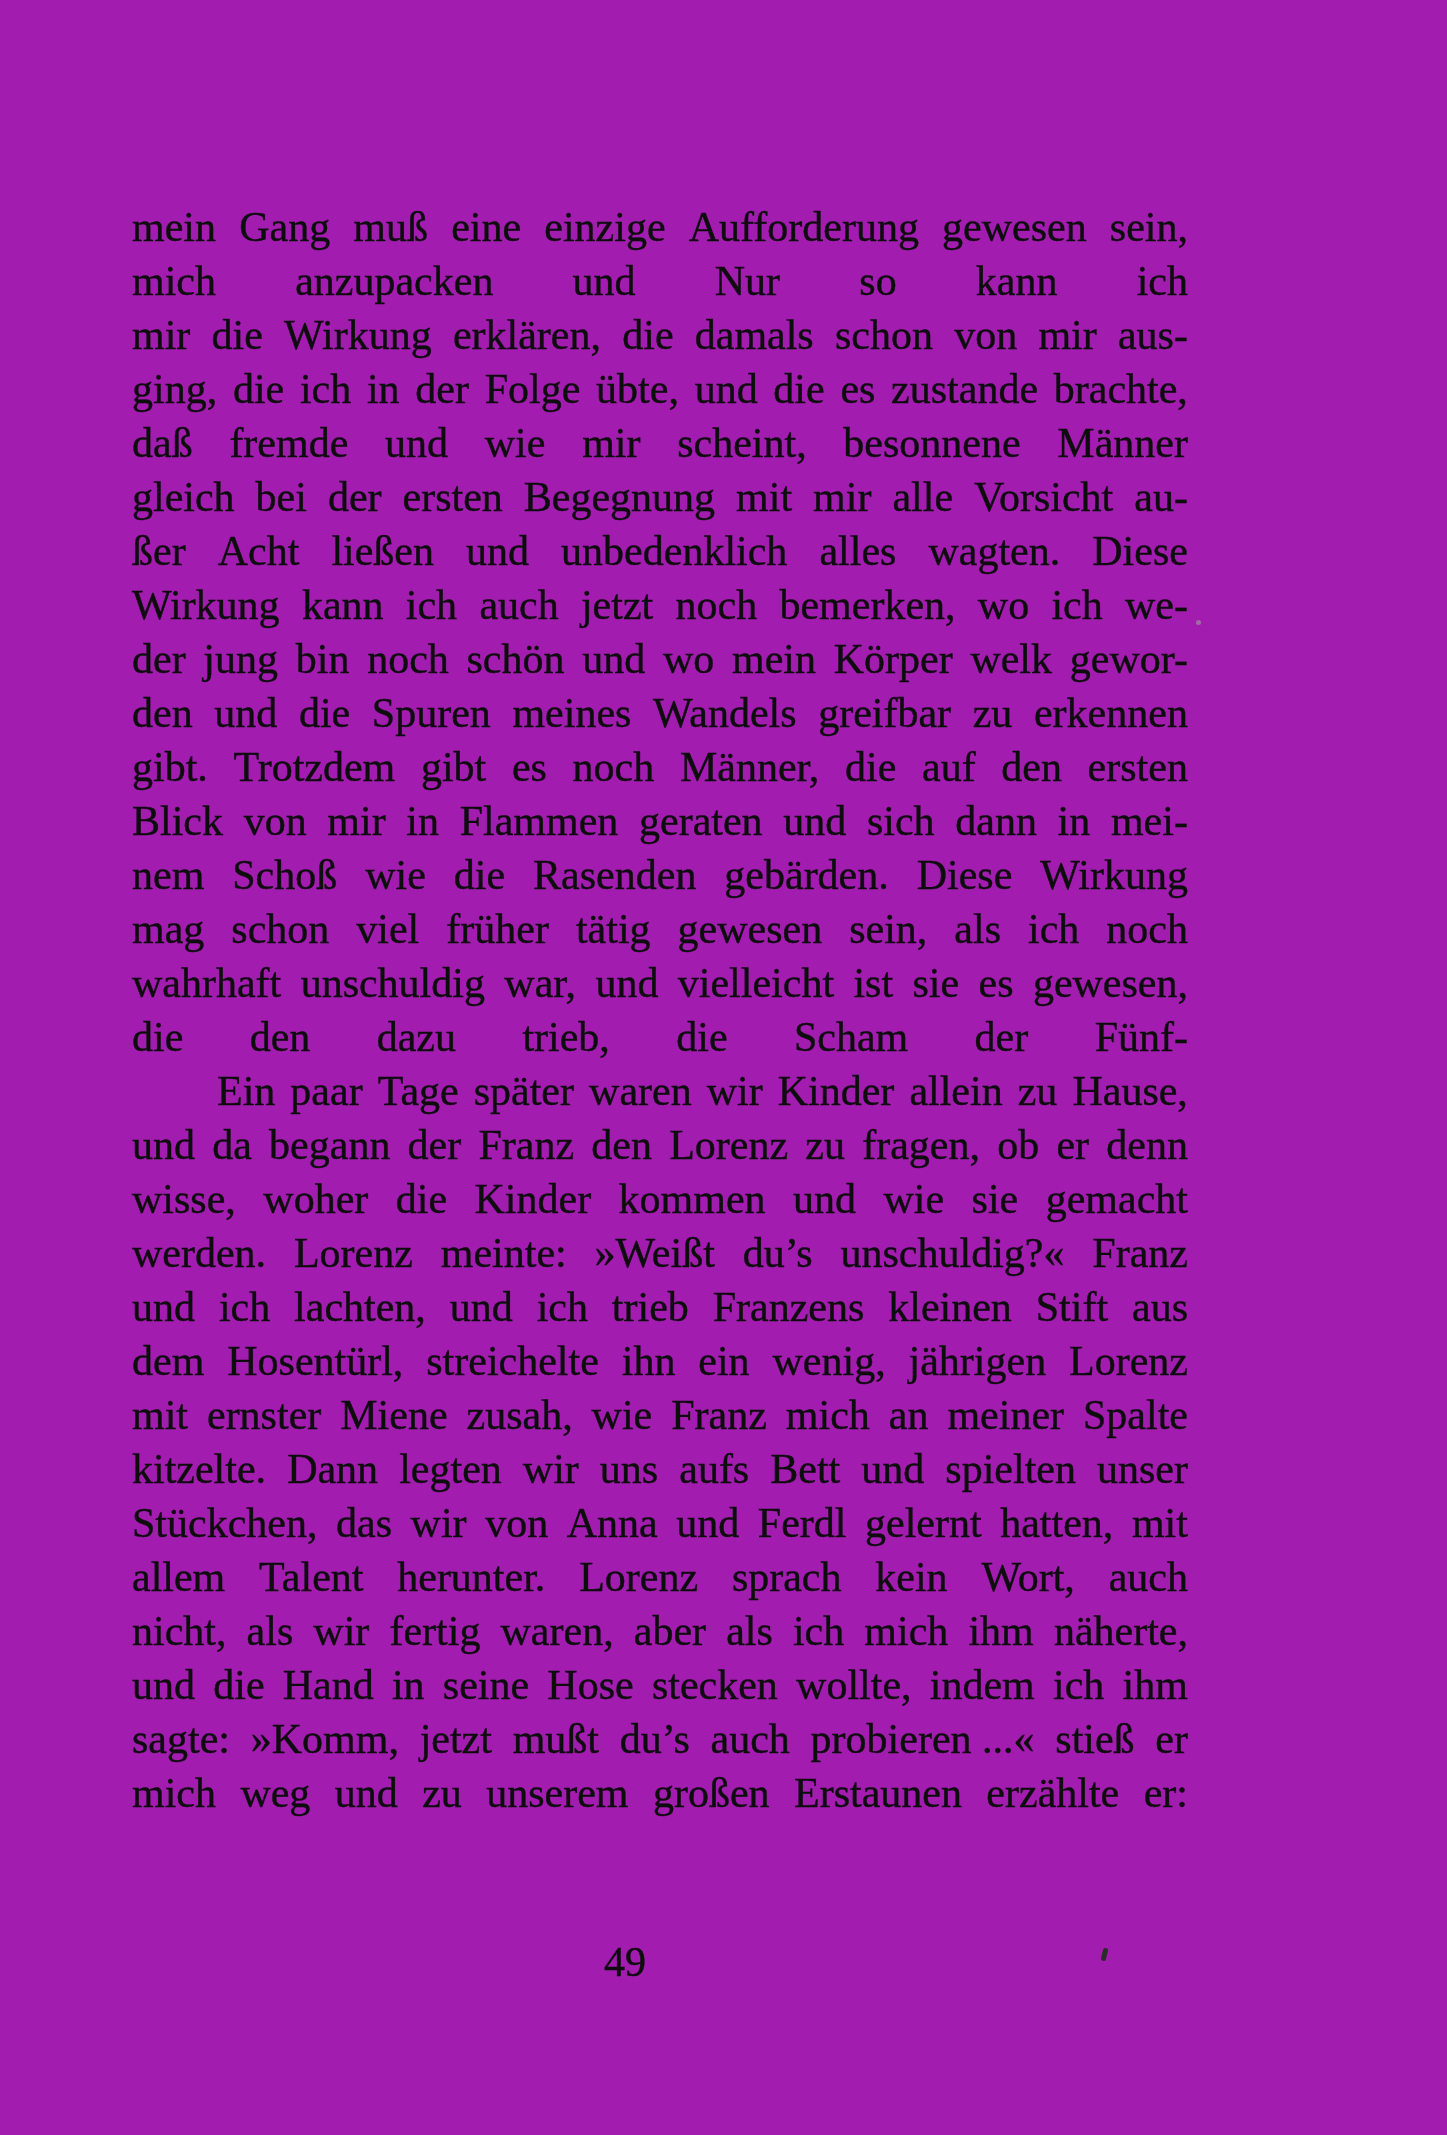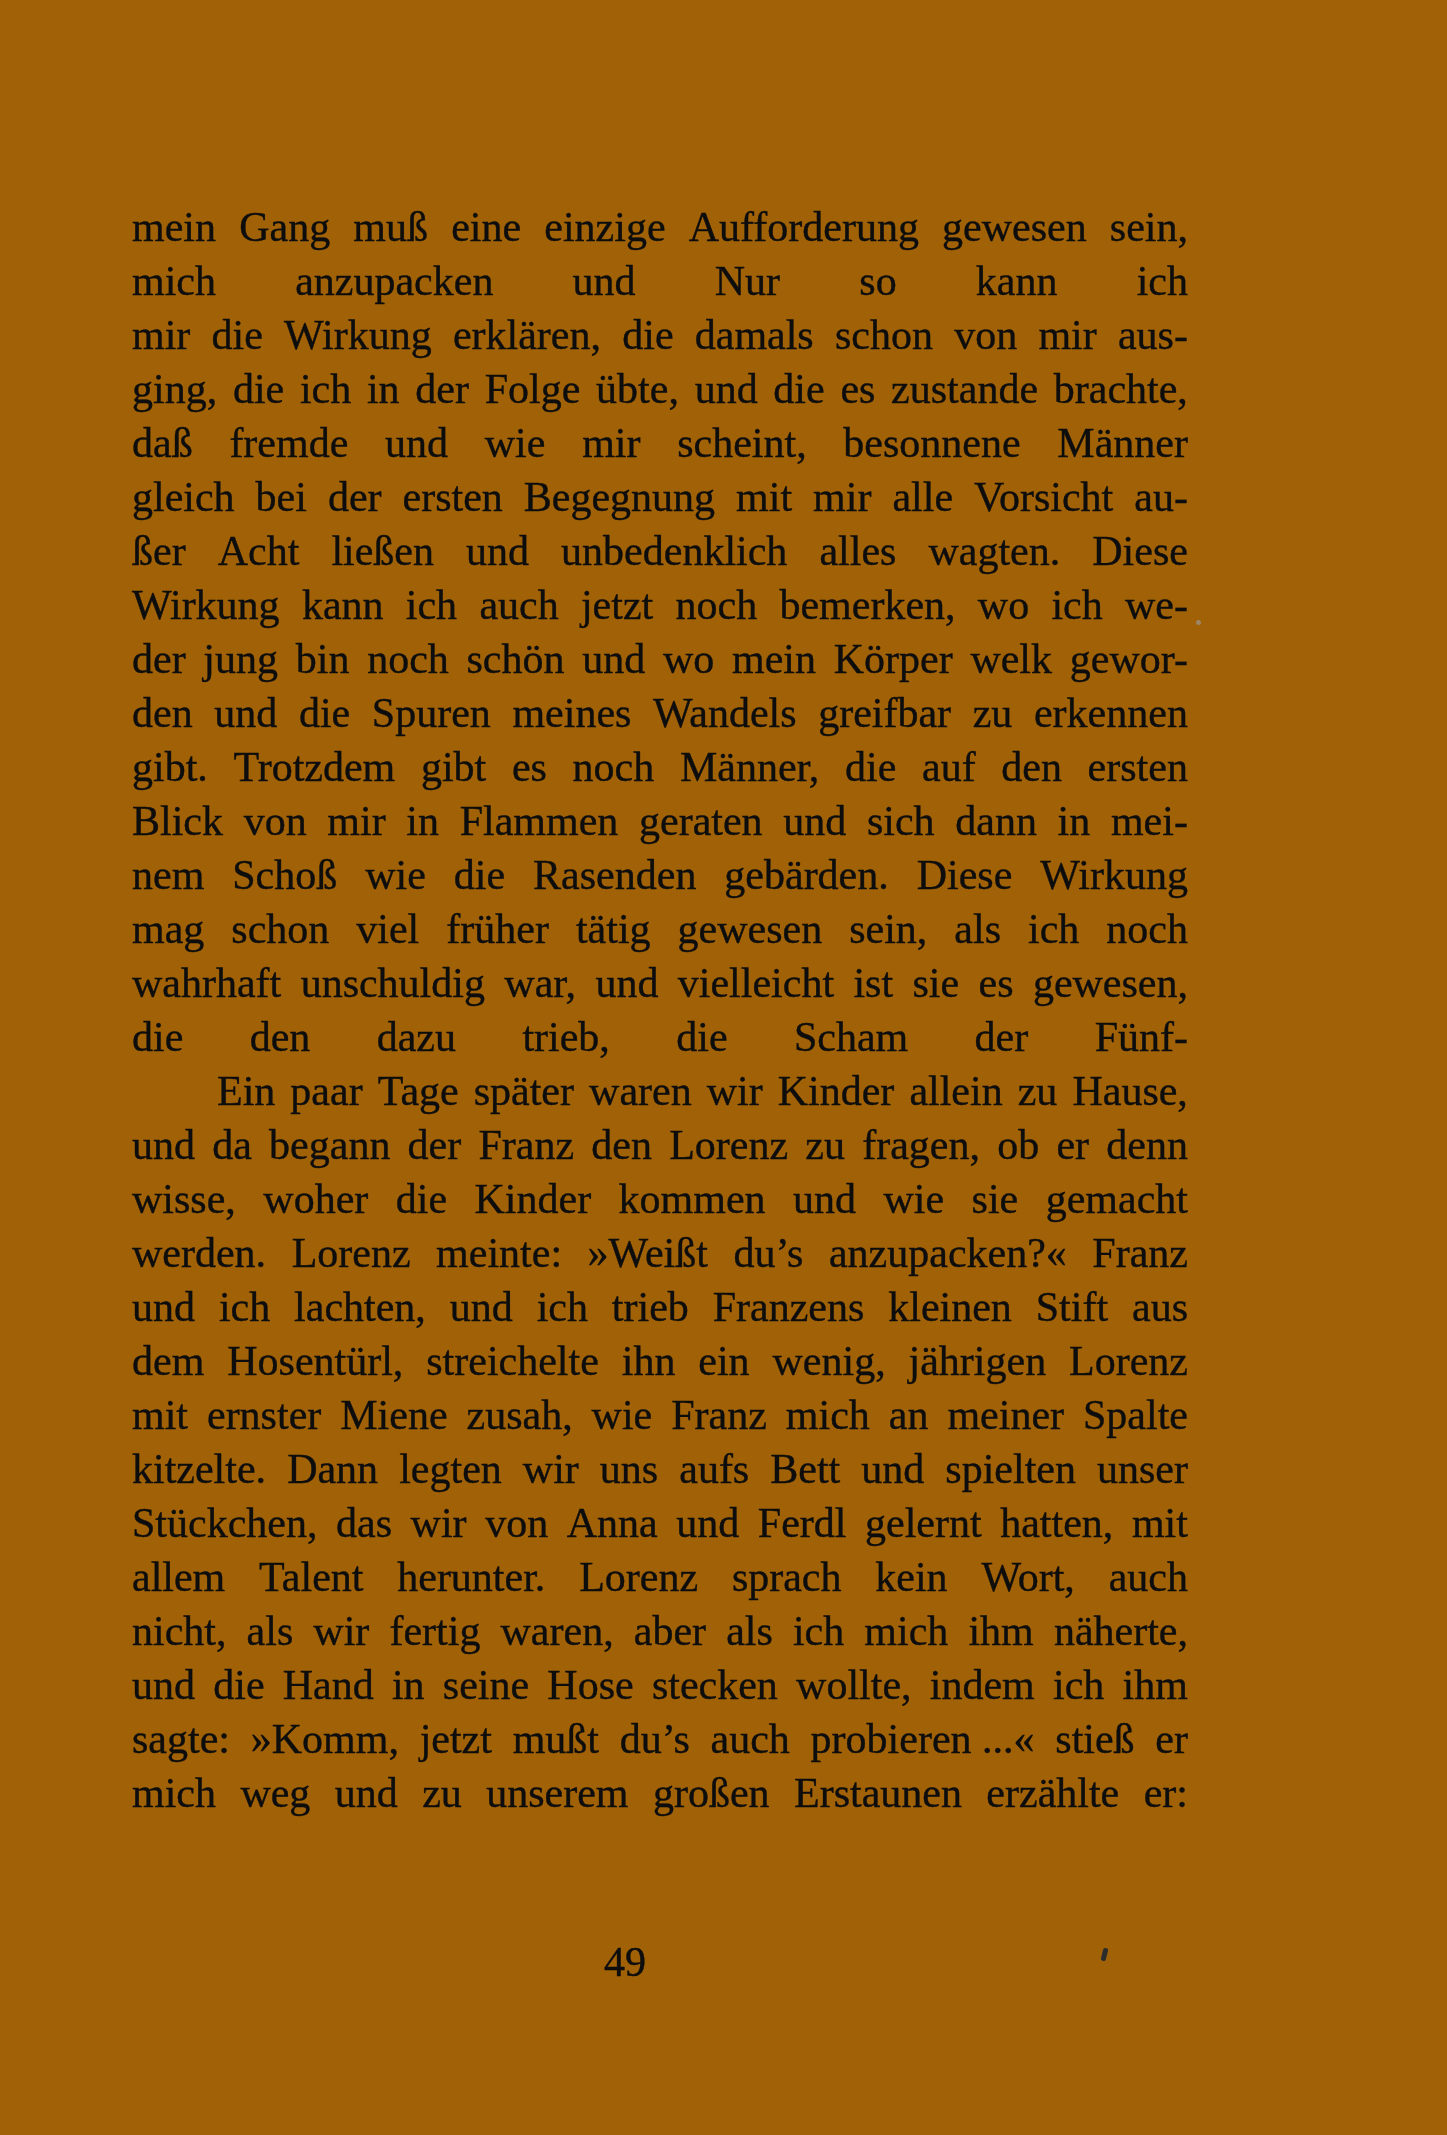--- a/index.html
+++ b/index.html
@@ -11,21 +11,21 @@
   }
   body {
     background: #ffffff;
     font-family: "Liberation Serif", serif;
     color: #0d0d0d;
   }
   .page {
     position: relative;
     width: 1447px;
     height: 2135px;
-    background: #a16207;
+    background: #a21caf;
   }
   .text-block {
     position: absolute;
     left: 132px;
     top: 200px;
     width: 1056px;
     font-size: 42px;
     -webkit-text-stroke: 0.4px #0d0d0d;
   }
   .line {
@@ -293,21 +293,21 @@
         <span>wie</span>
         <span>sie</span>
         <span>gemacht</span>
       </div>
       <div class="line fill">
         <span>werden.</span>
         <span>Lorenz</span>
         <span>meinte:</span>
         <span>»Weißt</span>
         <span>du’s</span>
-        <span>anzupacken?«</span>
+        <span>unschuldig?«</span>
         <span>Franz</span>
       </div>
       <div class="line fill">
         <span>und</span>
         <span>ich</span>
         <span>lachten,</span>
         <span>und</span>
         <span>ich</span>
         <span>trieb</span>
         <span>Franzens</span>

